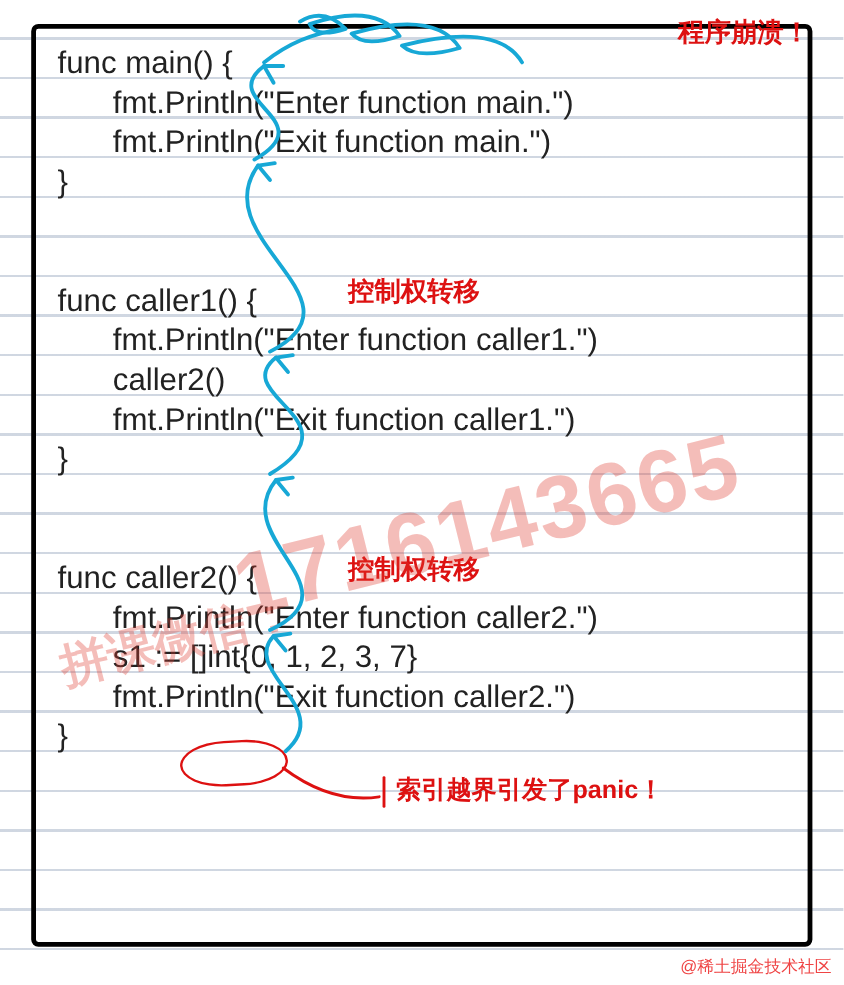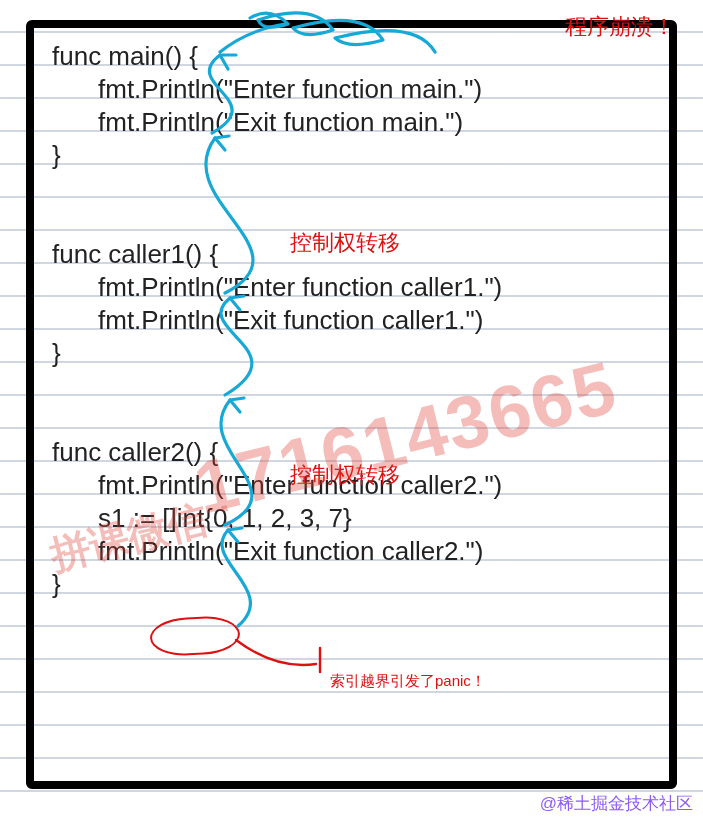--- a/index.html
+++ b/index.html
@@ -33,39 +33,39 @@
     top:0; left:33px; width:2px; height:100%;
     background: rgba(120,140,170,0.35);
     display:none;
   }
   .sheet {
     position: absolute;
     left: 26px;
     top: 20px;
     right: 26px;
     bottom: 32px;
-    border: 8px solid #000000;
+    border: 4px solid #000000;
     border-radius: 6px;
     padding: 12px 18px;
     box-sizing: border-box;
     background: transparent;
   }
   .code-line {
     color: #222;
     font-size: 26px;
     line-height: 33px;
     white-space: pre;
   }
   .indent1 { padding-left: 46px; }
   
   .anno {
     position: absolute;
     color: #d11;
     font-size: 22px;
-    font-weight: 400;
+    font-weight: 700;
     white-space: nowrap;
     text-align: right;
   }
   
   .anno.zh { font-family: "STKaiti","KaiTi","Segoe UI",sans-serif; }
   
   .circle-mark {
     position: absolute;
     border: 2.5px solid #d11;
     border-radius: 50% / 60%;
@@ -93,23 +93,23 @@
     color: #e03b2f;
     font-size: 40px;
     left: 48px;
     top: 505px;
     transform: rotate(-14deg);
   }
   .footer {
     position: absolute;
     right: 10px;
     bottom: 6px;
-    color: #8b5cf6;
+    color: #ef4444;
     font-family: "PingFang SC","Microsoft YaHei",sans-serif;
-    font-size: 17px;
+    font-size: 14px;
   }
   
   svg.overlay {
     position: absolute;
     inset: 0;
     width: 703px;
     height: 821px;
     pointer-events: none;
   }
 </style>
@@ -123,20 +123,21 @@
   <div class="code-line">func main() {</div>
   <div class="code-line indent1">fmt.Println("Enter function main.")</div>
   <div class="code-line indent1">fmt.Println("Exit function main.")</div>
   <div class="code-line">}</div>
 
   <div class="code-line"> </div>
   <div class="code-line"> </div>
 
   <div class="code-line">func caller1() {</div>
   <div class="code-line indent1">fmt.Println("Enter function caller1.")</div>
+  <div class="code-line indent1">caller2()</div>
   <div class="code-line indent1">fmt.Println("Exit function caller1.")</div>
   <div class="code-line">}</div>
 
   <div class="code-line"> </div>
   <div class="code-line"> </div>
 
   <div class="code-line">func caller2() {</div>
   <div class="code-line indent1">fmt.Println("Enter function caller2.")</div>
   <div class="code-line indent1">s1 := []int{0, 1, 2, 3, 7}</div>
   <div class="code-line indent1">fmt.Println("Exit function caller2.")</div>
@@ -145,21 +146,21 @@
 </div>
 
 <div class="circle-mark" style="left:150px; top:617px; width:86px; height:34px;"></div>
 
 <div class="anno zh" style="left:565px; top:12px;">程序崩溃！</div>
 
 <div class="anno zh" style="left:290px; top:228px;">控制权转移</div>
 
 <div class="anno zh" style="left:290px; top:460px;">控制权转移</div>
 
-<div class="anno zh" style="left:330px; top:672px; font-size:15px;">索引越界引发了panic！</div>
+<div class="anno zh" style="left:330px; top:644px; font-size:21px;">索引越界引发了panic！</div>
 
 <div class="wm wm-red-big">1716143665</div>
 <div class="wm wm-red-small">拼课微信：</div>
 
 <div class="footer">@稀土掘金技术社区</div>
 
 <svg class="overlay" viewBox="0 0 703 821">
   <g fill="none" stroke="#17a8d6" stroke-width="3.2" stroke-linecap="round" stroke-linejoin="round">
 
     <path d="M250 18 q20 -12 38 6 q-25 8 -30 -4 q55 -18 75 10 q-30 10 -40 -2 q70 -20 90 12 q-35 10 -48 -2 q80 -20 100 14"></path>

